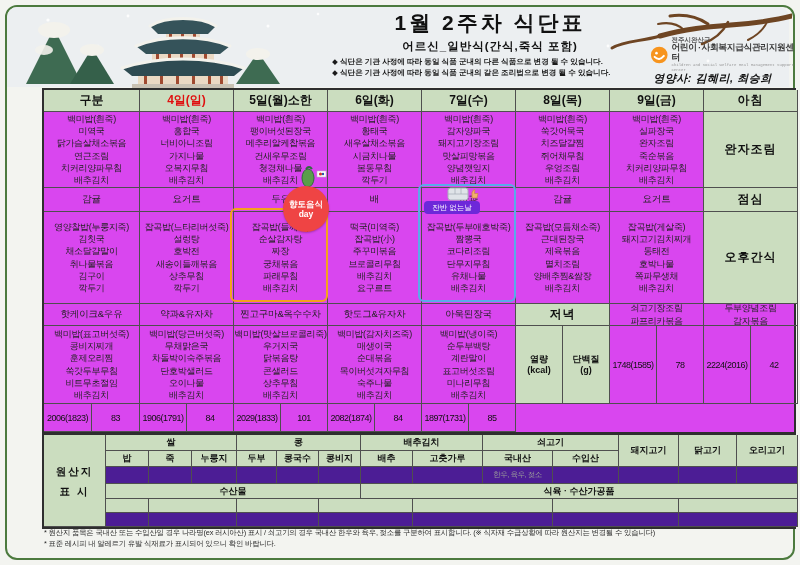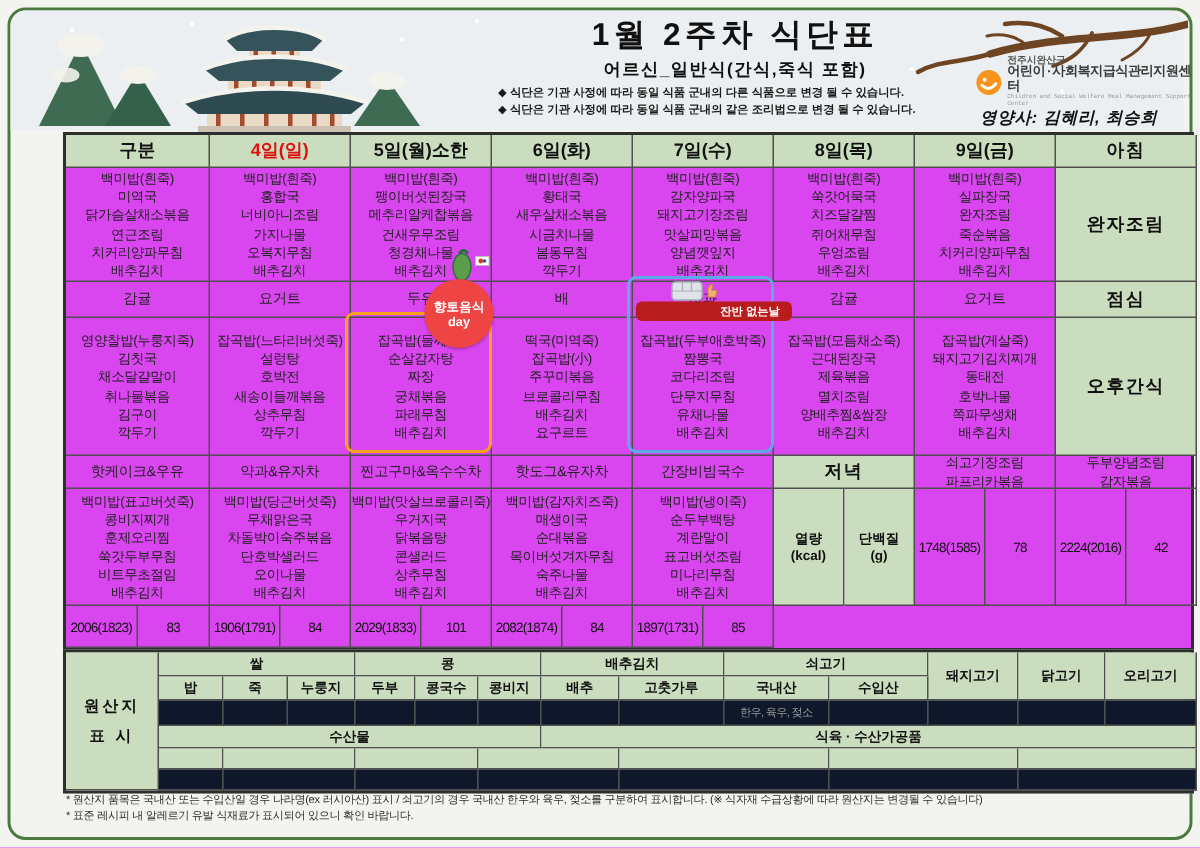--- a/index.html
+++ b/index.html
@@ -36,33 +36,33 @@
   .menu{font-size:9px;line-height:12.3px;color:#222;white-space:pre-line;letter-spacing:-0.3px;}
   .snack{font-size:9.5px;color:#222;letter-spacing:-0.2px;}
   .enl{font-size:9px;font-weight:bold;color:#111;white-space:pre-line;line-height:11px;}
   .env{font-size:9px;color:#111;letter-spacing:-0.5px;}
   
   #hl-orange{left:230px;top:208px;width:98px;height:94px;border:2.5px solid #f5a21d;border-radius:6px;z-index:6;box-sizing:border-box;}
   #hl-blue{left:418px;top:184px;width:98px;height:118px;border:2.5px solid #5aabe8;border-radius:6px;z-index:6;box-sizing:border-box;}
   #badge-local{left:283px;top:186px;width:46px;height:46px;border-radius:50%;background:#ef4444;
                color:#fff;font-weight:bold;font-size:8.5px;line-height:10px;display:flex;align-items:center;justify-content:center;
                text-align:center;z-index:8;white-space:pre-line;box-shadow:0 1px 2px rgba(0,0,0,.25);}
-  #badge-noleft{left:424px;top:201px;width:56px;height:13px;background:#b91c1c;border-radius:4px;
-                color:#fff;font-weight:bold;font-size:7.5px;display:flex;align-items:center;justify-content:center;z-index:8;padding-left:48px;}
+  #badge-noleft{left:424px;top:201px;width:56px;height:13px;background:#6d28d9;border-radius:4px;
+                color:#fff;font-weight:normal;font-size:7.5px;display:flex;align-items:center;justify-content:center;z-index:8;}
   #char-local{left:292px;top:165px;z-index:7;}
   #icon-tray{left:447px;top:184px;z-index:7;}
   
   #ot{left:42px;top:433px;width:754px;display:grid;z-index:3;background:#cbddbf;
       grid-template-columns:62px 43px 43px 45px 40px 42px 42px 52px 70px 70px 66px 60px 58px 61px;
       grid-template-rows:16px 16px 17px 15px 14px 14px;
       border:2px solid #2e2e2e;box-sizing:border-box;}
   .oc{border-right:1px solid #4f4f4f;border-bottom:1px solid #4f4f4f;box-sizing:border-box;
       display:flex;align-items:center;justify-content:center;text-align:center;overflow:hidden;}
   .og{background:#cbddbf;font-size:9px;font-weight:bold;color:#111;}
-  .ow{background:#0f172a;}
+  .ow{background:#4c1d95;}
   .olabel{grid-row:1/7;grid-column:1;font-size:10.5px;font-weight:bold;line-height:20px;white-space:pre-line;letter-spacing:2px;}
   .meat{grid-row:span 2;}
   .beefnote{font-size:7.5px;color:#9a9a9a;letter-spacing:-0.5px;}
   .band{font-size:9px;font-weight:bold;}
   
   #footer{left:44px;top:528px;width:745px;z-index:4;}
   .fnote{font-size:7.4px;color:#2a2a2a;line-height:10.5px;white-space:nowrap;letter-spacing:-0.2px;}
 </style>
 </head>
 <body>
@@ -257,21 +257,21 @@
 동태전
 호박나물
 쪽파무생채
 배추김치</div>
 
   <div class="c g lbl sp2">오후간식</div>
   <div class="c snack sp2">핫케이크&amp;우유</div>
   <div class="c snack sp2">약과&amp;유자차</div>
   <div class="c snack sp2">찐고구마&amp;옥수수차</div>
   <div class="c snack sp2">핫도그&amp;유자차</div>
-  <div class="c snack sp2">간장비빔국수</div>
+  <div class="c snack sp2">아욱된장국</div>
 
   <div class="c g lbl sp2">저녁</div>
   <div class="c menu sp2">백미밥(김가루죽)
 아욱된장국
 쇠고기장조림
 파프리카볶음
 세발나물무침
 배추김치</div>
   <div class="c menu sp2">백미밥(두부채소죽)
 채개장

